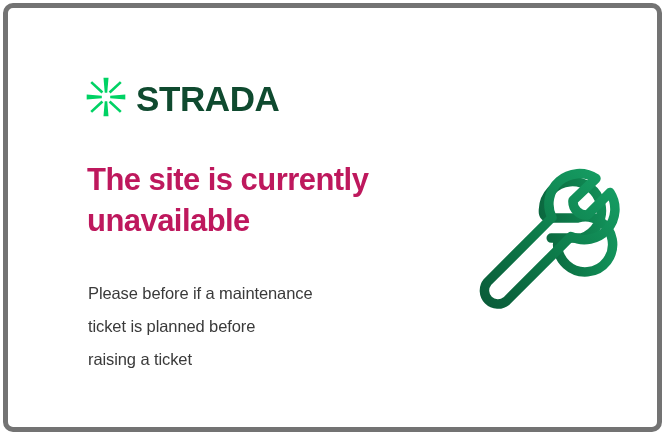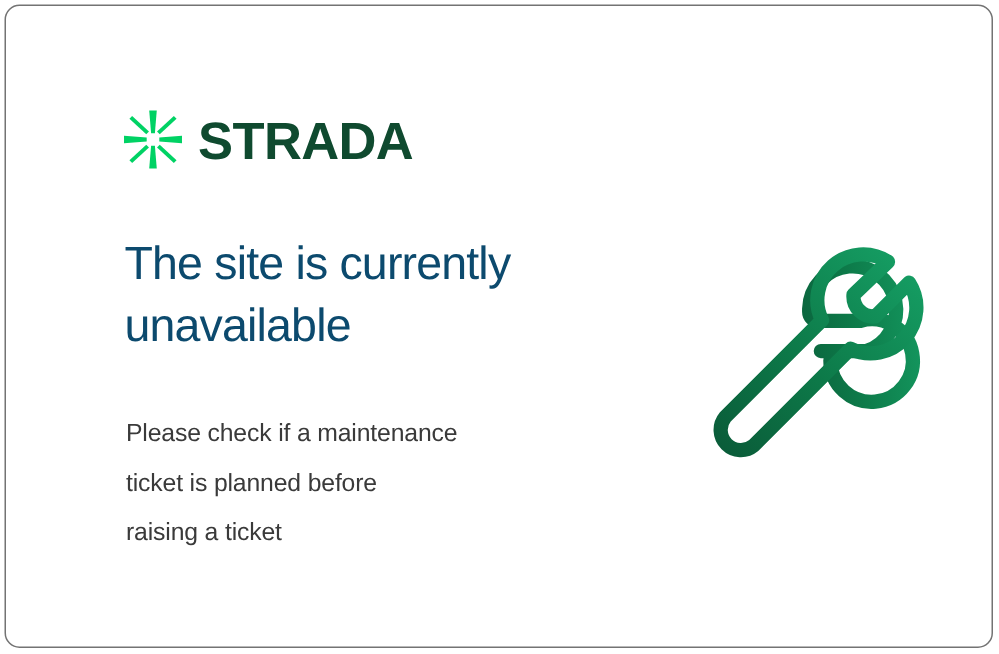--- a/index.html
+++ b/index.html
@@ -24,21 +24,21 @@
 
   
   .card {
     position: absolute;
     left: 3px;
     top: 3px;
     width: 659px;
     height: 429px;
     box-sizing: border-box;
     background: #ffffff;
-    border: 1px solid #737373;
+    border: 5px solid #737373;
     border-radius: 10px;
     overflow: hidden;
   }
 
   
   .logo-lockup {
     position: absolute;
     left: 77px;
     top: 68px;
     display: flex;
@@ -62,24 +62,24 @@
     transform: translateY(1px);
   }
 
   
   .headline {
     position: absolute;
     left: 79px;
     top: 152px;
     width: 340px;
     font-size: 31px;
-    font-weight: 400;
+    font-weight: 700;
     line-height: 1.32;
     letter-spacing: -0.55px;
-    color: #0c4a6e;
+    color: #be185d;
     margin: 0;
   }
 
   
   .body-copy {
     position: absolute;
     left: 80px;
     top: 269px;
     width: 305px;
     font-size: 16.5px;
@@ -135,21 +135,21 @@
             <polygon points="87.4,83.1 83.1,87.4 56.4,62.8 60.7,58.5"></polygon>
           </g>
         </svg>
       </span>
       <span class="logo-wordmark">STRADA</span>
     </div>
 
     <h1 class="headline">The site is currently unavailable</h1>
 
     <p class="body-copy">
-      <span class="line">Please check if a maintenance</span>
+      <span class="line">Please before if a maintenance</span>
       <span class="line">ticket is planned before</span>
       <span class="line">raising a ticket</span>
     </p>
 
     <div class="wrench-illustration">
       <svg viewBox="0 0 160 162" aria-hidden="true">
         <defs>
           <linearGradient id="wrenchGrad" x1="0" y1="1" x2="1" y2="0">
             <stop offset="0%" stop-color="#0a5c39"></stop>
             <stop offset="45%" stop-color="#0d7a49"></stop>

